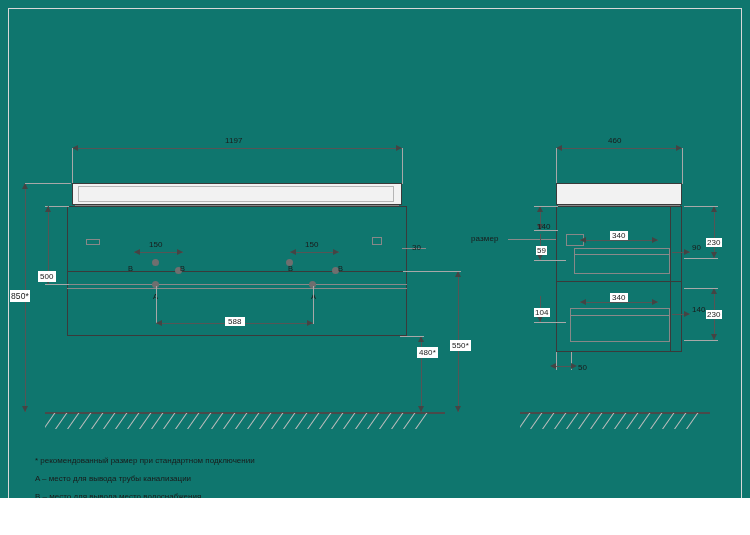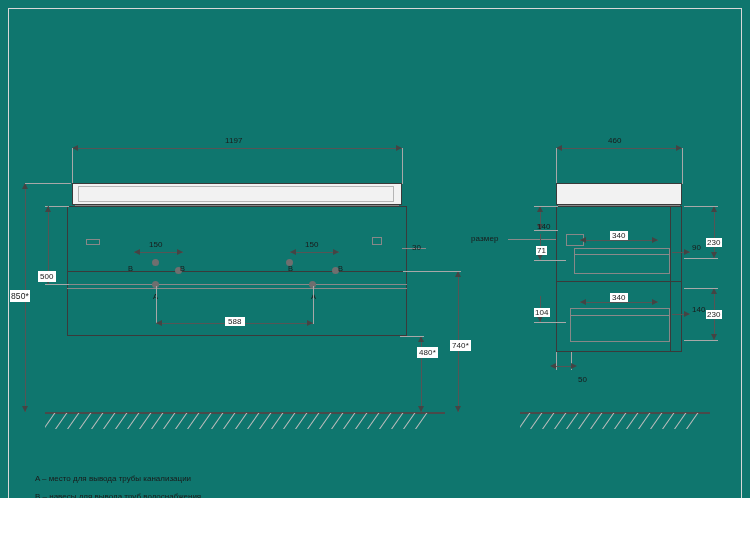--- a/index.html
+++ b/index.html
@@ -197,21 +197,21 @@
   <div class="vl dim" style="left:421px; top:336px; height:76px;"></div>
   <div class="arrowU" style="left:418px; top:336px;"></div>
   <div class="arrowD" style="left:418px; top:406px;"></div>
   <div class="hl xthin" style="left:400px; top:336px; width:24px;"></div>
   <div class="lbl" style="left:417px; top:347px; background:#fff; padding:1px 2px;">480*</div>
 
   <div class="vl dim" style="left:458px; top:271px; height:141px;"></div>
   <div class="arrowU" style="left:455px; top:271px;"></div>
   <div class="arrowD" style="left:455px; top:406px;"></div>
   <div class="hl xthin" style="left:403px; top:271px; width:58px;"></div>
-  <div class="lbl" style="left:450px; top:340px; background:#fff; padding:1px 2px;">740*</div>
+  <div class="lbl" style="left:450px; top:340px; background:#fff; padding:1px 2px;">550*</div>
 
   <div class="floor" style="left:45px; top:412px; width:400px;"></div>
   <div class="hatch" style="left:45px; top:413px; width:400px; height:16px;">
     <i style="left:0px"></i>
       <i style="left:12px"></i>
       <i style="left:24px"></i>
       <i style="left:36px"></i>
       <i style="left:48px"></i>
     <i style="left:60px"></i>
       <i style="left:72px"></i>
@@ -272,21 +272,21 @@
   <div class="vl dim" style="left:540px; top:206px; height:24px;"></div>
   <div class="arrowU" style="left:537px; top:206px;"></div>
   <div class="arrowD" style="left:537px; top:224px;"></div>
   <div class="hl xthin" style="left:534px; top:206px; width:24px;"></div>
   <div class="hl xthin" style="left:534px; top:230px; width:24px;"></div>
   <div class="lbl" style="left:537px; top:222px;">140</div>
 
   <div class="vl dim" style="left:540px; top:234px; height:26px;"></div>
   <div class="arrowD" style="left:537px; top:254px;"></div>
   <div class="hl xthin" style="left:534px; top:260px; width:32px;"></div>
-  <div class="lbl" style="left:536px; top:246px; background:#fff; padding:0 1px;">71</div>
+  <div class="lbl" style="left:536px; top:246px; background:#fff; padding:0 1px;">59</div>
 
   <div class="hl dim" style="left:580px; top:240px; width:78px;"></div>
   <div class="arrowL" style="left:580px; top:237px;"></div>
   <div class="arrowR" style="left:652px; top:237px;"></div>
   <div class="lbl" style="left:610px; top:231px; background:#fff; padding:0 2px;">340</div>
 
   <div class="hl dim" style="left:672px; top:252px; width:18px;"></div>
   <div class="arrowR" style="left:684px; top:249px;"></div>
   <div class="lbl" style="left:692px; top:243px;">90</div>
 
@@ -316,21 +316,21 @@
   <div class="arrowD" style="left:711px; top:334px;"></div>
   <div class="hl xthin" style="left:684px; top:288px; width:34px;"></div>
   <div class="hl xthin" style="left:684px; top:340px; width:34px;"></div>
   <div class="lbl" style="left:706px; top:310px; background:#fff; padding:0 1px;">230</div>
 
   <div class="vl xthin" style="left:556px; top:352px; height:18px;"></div>
   <div class="vl xthin" style="left:571px; top:352px; height:18px;"></div>
   <div class="hl dim" style="left:556px; top:366px; width:15px;"></div>
   <div class="arrowL" style="left:550px; top:363px;"></div>
   <div class="arrowR" style="left:571px; top:363px;"></div>
-  <div class="lbl" style="left:578px; top:375px;">50</div>
+  <div class="lbl" style="left:578px; top:363px;">50</div>
 
   <div class="floor" style="left:520px; top:412px; width:190px;"></div>
   <div class="hatch" style="left:520px; top:413px; width:190px; height:16px;">
     <i style="left:0px"></i>
       <i style="left:12px"></i>
       <i style="left:24px"></i>
       <i style="left:36px"></i>
       <i style="left:48px"></i>
     <i style="left:60px"></i>
       <i style="left:72px"></i>
@@ -338,15 +338,16 @@
       <i style="left:96px"></i>
       <i style="left:108px"></i>
     <i style="left:120px"></i>
       <i style="left:132px"></i>
       <i style="left:144px"></i>
       <i style="left:156px"></i>
       <i style="left:168px"></i>
     <i style="left:180px"></i>
   </div>
 
+  <div class="note" style="left:35px; top:456px;">* рекомендованный размер при стандартном подключении</div>
   <div class="note" style="left:35px; top:474px;">A – место для вывода трубы канализации</div>
-  <div class="note" style="left:35px; top:492px;">B – навесы для вывода труб водоснабжения</div>
+  <div class="note" style="left:35px; top:492px;">B – место для вывода место водоснабжения</div>
 </div>
 
 </body></html>

